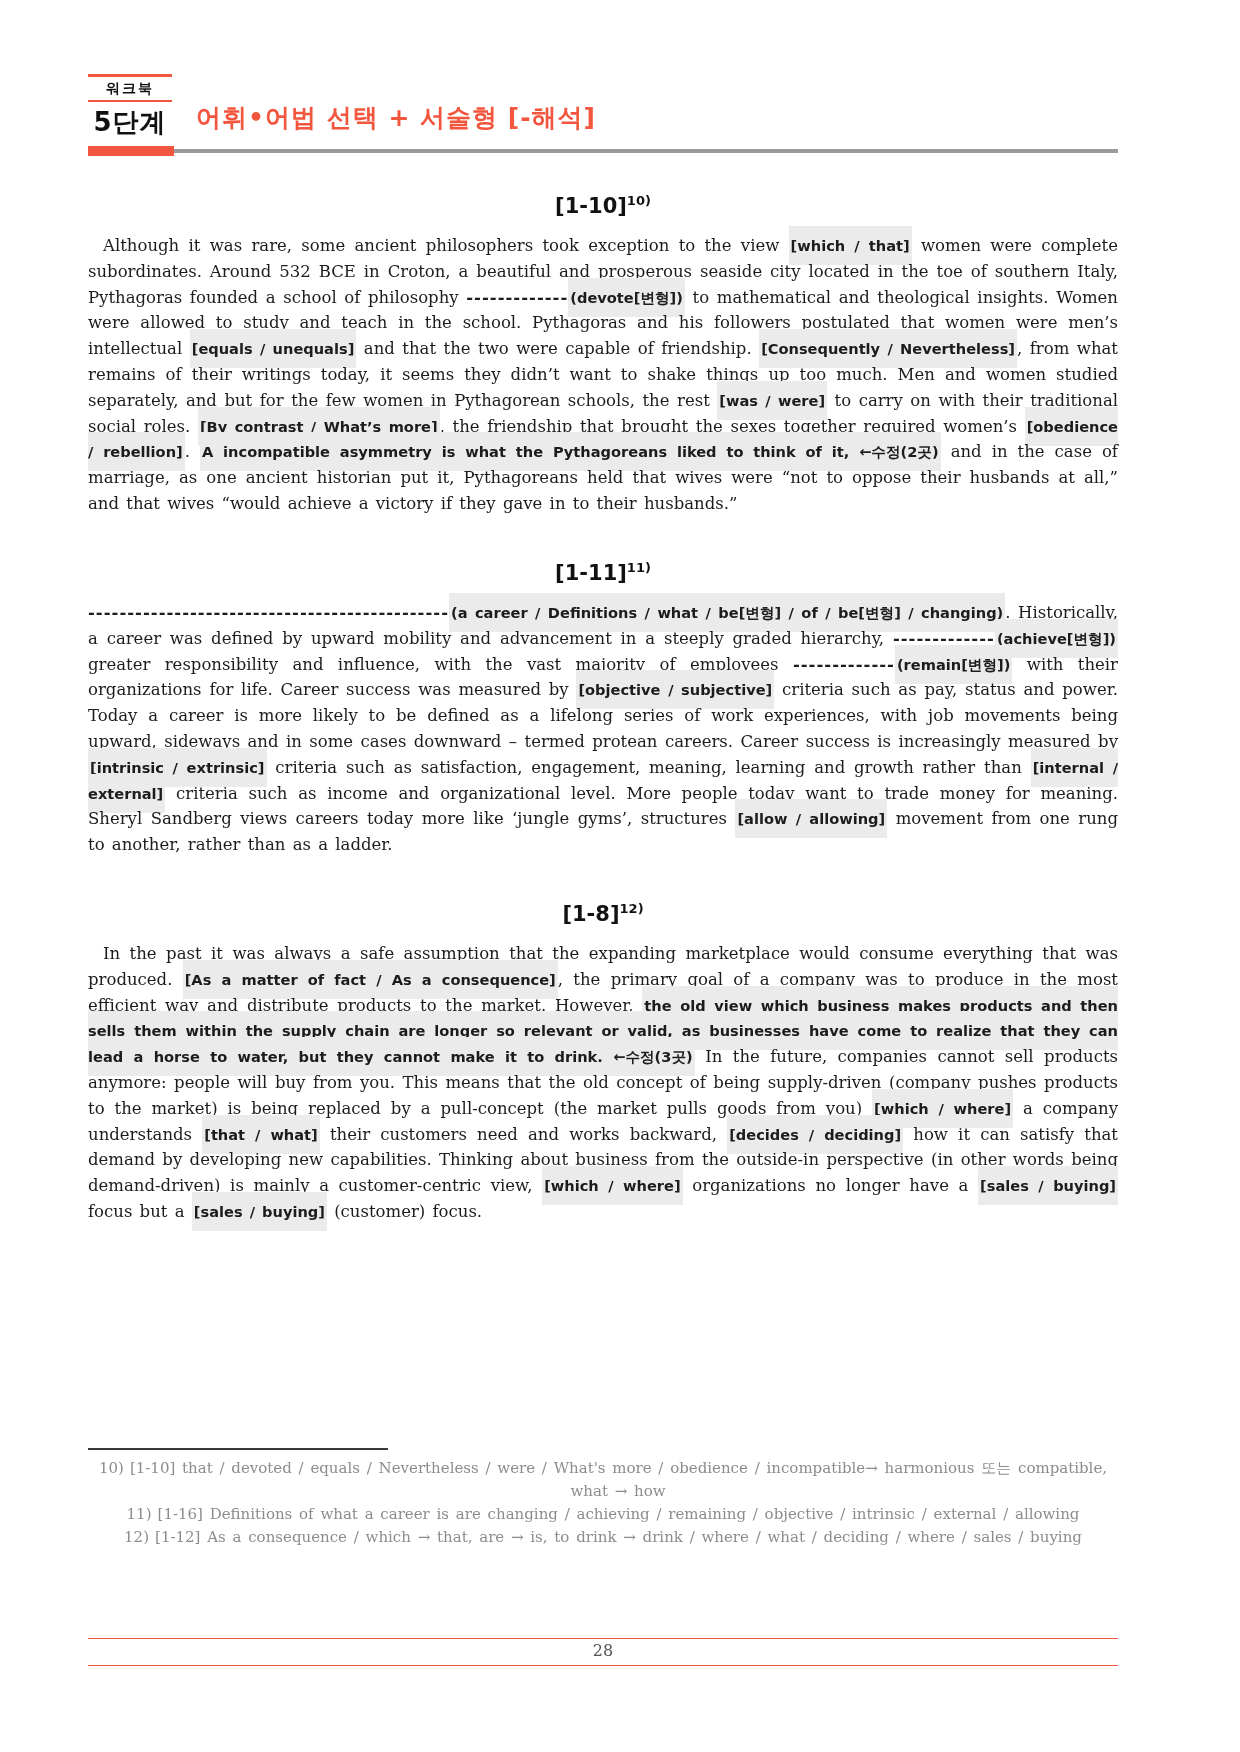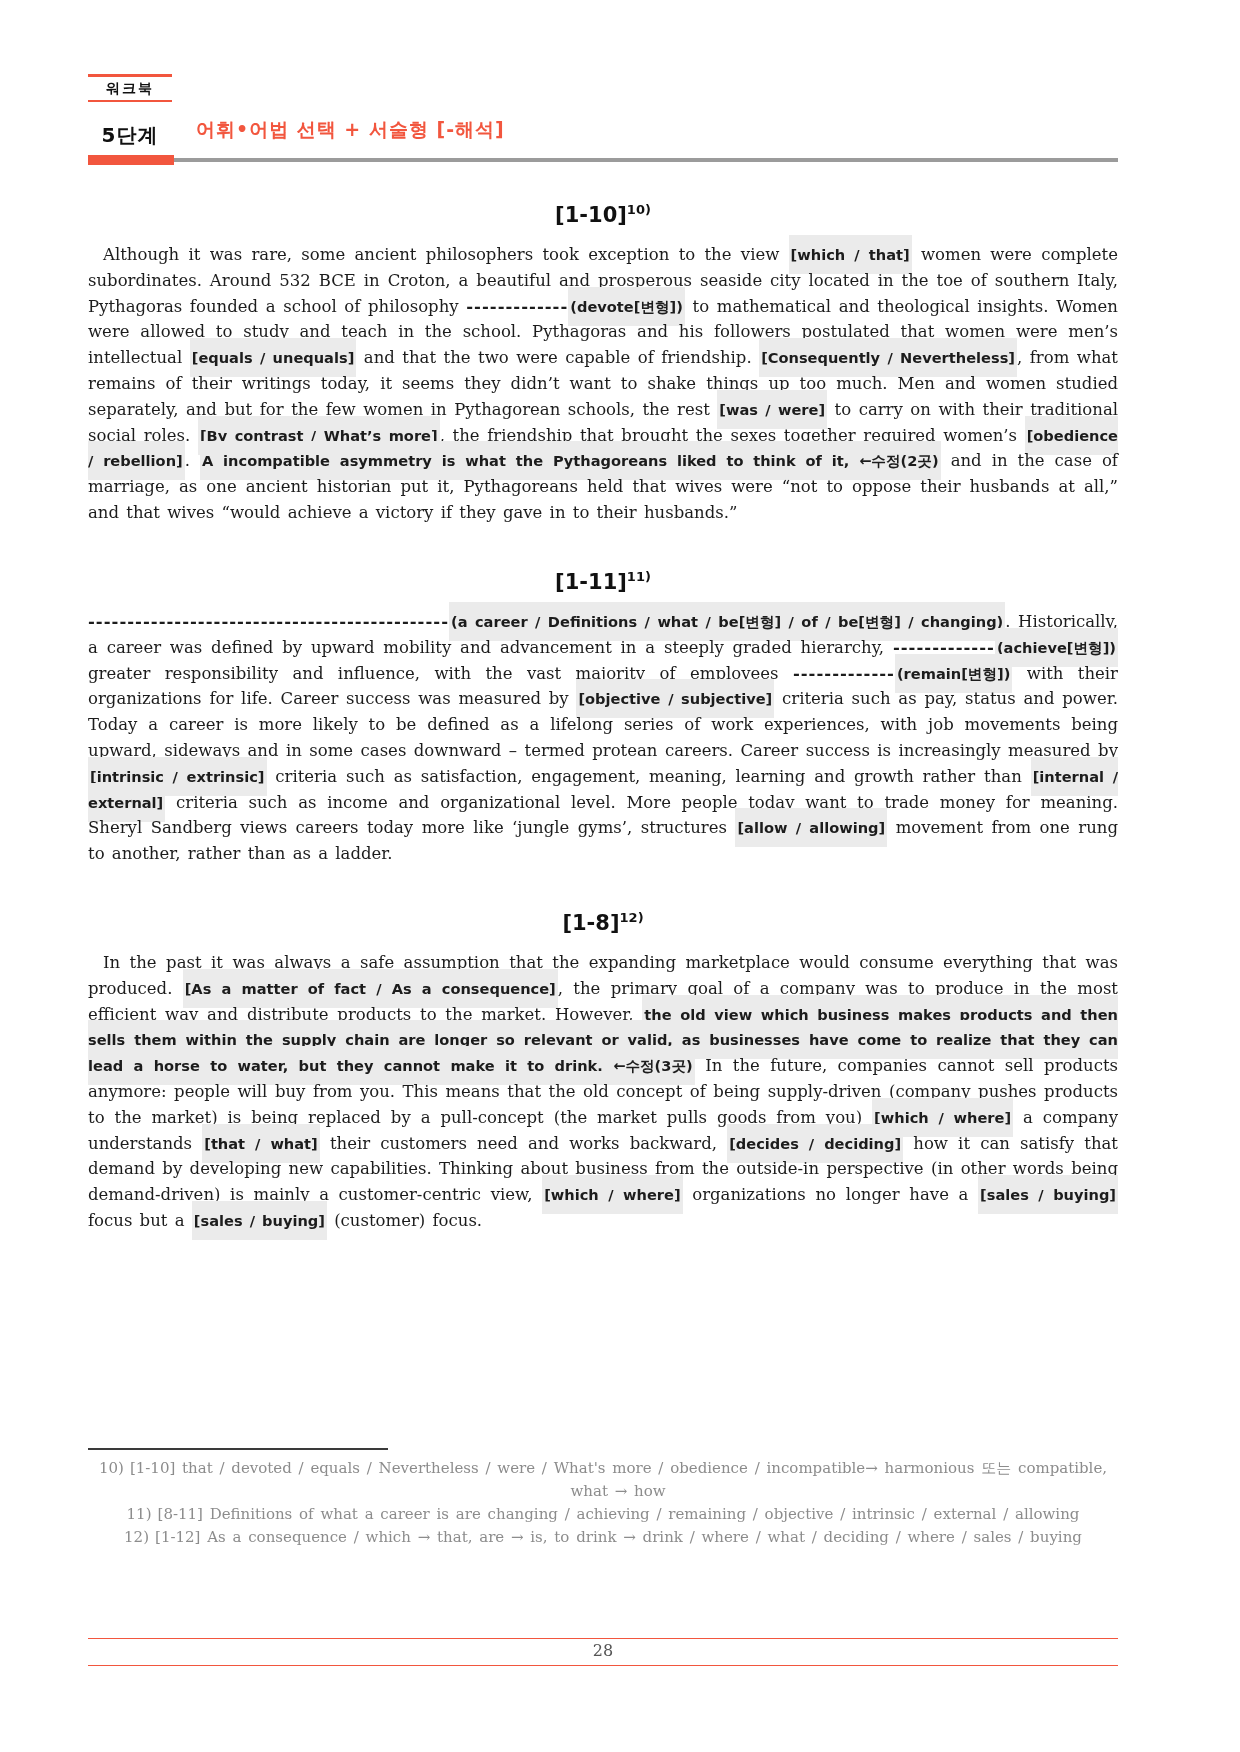--- a/index.html
+++ b/index.html
@@ -22,25 +22,25 @@
 
   
   .header{padding-top:74px;}
   .header-row{display:flex;align-items:flex-end;}
   .badge{width:84px;text-align:center;border-top:3px solid var(--accent);flex:0 0 auto;}
   .badge-top{
     font-family:"DejaVu Sans",sans-serif;font-weight:700;font-size:14px;
     padding:3px 0 2px;border-bottom:2px solid var(--accent);letter-spacing:2px;color:#111;
   }
   .badge-main{
-    font-family:"DejaVu Sans",sans-serif;font-weight:700;font-size:20px;
-    padding:3px 0 2px;letter-spacing:1px;color:#111;margin-top:17px;
+    font-family:"DejaVu Sans",sans-serif;font-weight:700;font-size:26px;
+    padding:3px 0 2px;letter-spacing:1px;color:#111;
   }
   .header-title{
-    font-family:"DejaVu Sans",sans-serif;font-weight:700;font-size:19px;
+    font-family:"DejaVu Sans",sans-serif;font-weight:700;font-size:25px;
     color:var(--accent);
     padding:0 0 8px 24px;letter-spacing:1px;
   }
   .header-rule{display:flex;align-items:center;margin-top:4px;height:10px;}
   .rule-red{width:86px;height:10px;background:var(--accent);flex:0 0 auto;}
   .rule-gray{flex:1;height:4px;background:var(--ruleGray);}
 
   
   section.passage-sec{margin-top:44px;}
   section.passage-sec:first-child{margin-top:38px;}
@@ -126,21 +126,21 @@
           <p class="passage indent"><span>In the past it was always a safe assumption that the expanding marketplace would consume everything that was produced. </span><span class="hl">[As a matter of fact / As a consequence]</span><span>, the primary goal of a company was to produce in the most efficient way and distribute products to the market. However, </span><span class="hl">the old view which business makes products and then sells them within the supply chain are longer so relevant or valid, as businesses have come to realize that they can lead a horse to water, but they cannot make it to drink. ←수정(3곳)</span><span> In the future, companies cannot sell products anymore: people will buy from you. This means that the old concept of being supply-driven (company pushes products to the market) is being replaced by a pull-concept (the market pulls goods from you) </span><span class="hl">[which / where]</span><span> a company understands </span><span class="hl">[that / what]</span><span> their customers need and works backward, </span><span class="hl">[decides / deciding]</span><span> how it can satisfy that demand by developing new capabilities. Thinking about business from the outside-in perspective (in other words being demand-driven) is mainly a customer-centric view, </span><span class="hl">[which / where]</span><span> organizations no longer have a </span><span class="hl">[sales / buying]</span><span> focus but a </span><span class="hl">[sales / buying]</span><span> (customer) focus.</span></p>
         </section>
       </div>
 
   </div>
 
   <div class="footnotes">
     <div class="fn-sep"></div>
     <div class="fn-list">
         <div class="fn-item"><span class="fn-num">10)</span><span>[1-10] that / devoted / equals / Nevertheless / were / What's more / obedience / incompatible→ harmonious 또는 compatible, what → how</span></div>
-        <div class="fn-item"><span class="fn-num">11)</span><span>[8-11] Definitions of what a career is are changing / achieving / remaining / objective / intrinsic / external / allowing</span></div>
+        <div class="fn-item"><span class="fn-num">11)</span><span>[1-16] Definitions of what a career is are changing / achieving / remaining / objective / intrinsic / external / allowing</span></div>
         <div class="fn-item"><span class="fn-num">12)</span><span>[1-12] As a consequence / which → that, are → is, to drink → drink / where / what / deciding / where / sales / buying</span></div>
       </div>
   </div>
 
   <div class="footer">
     <div class="page-num">28</div>
   </div>
 </div>
 
 </body></html>

